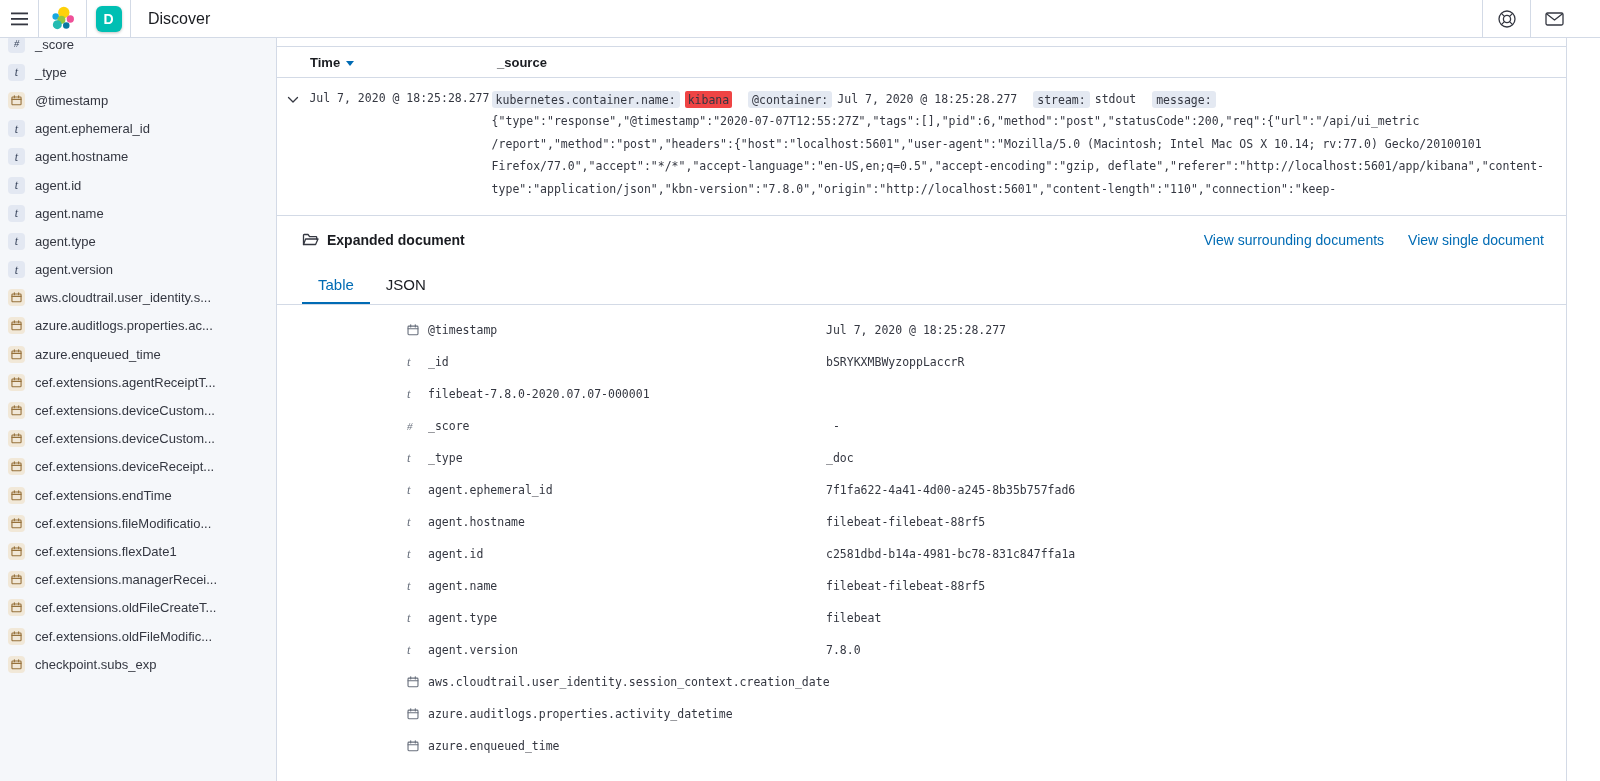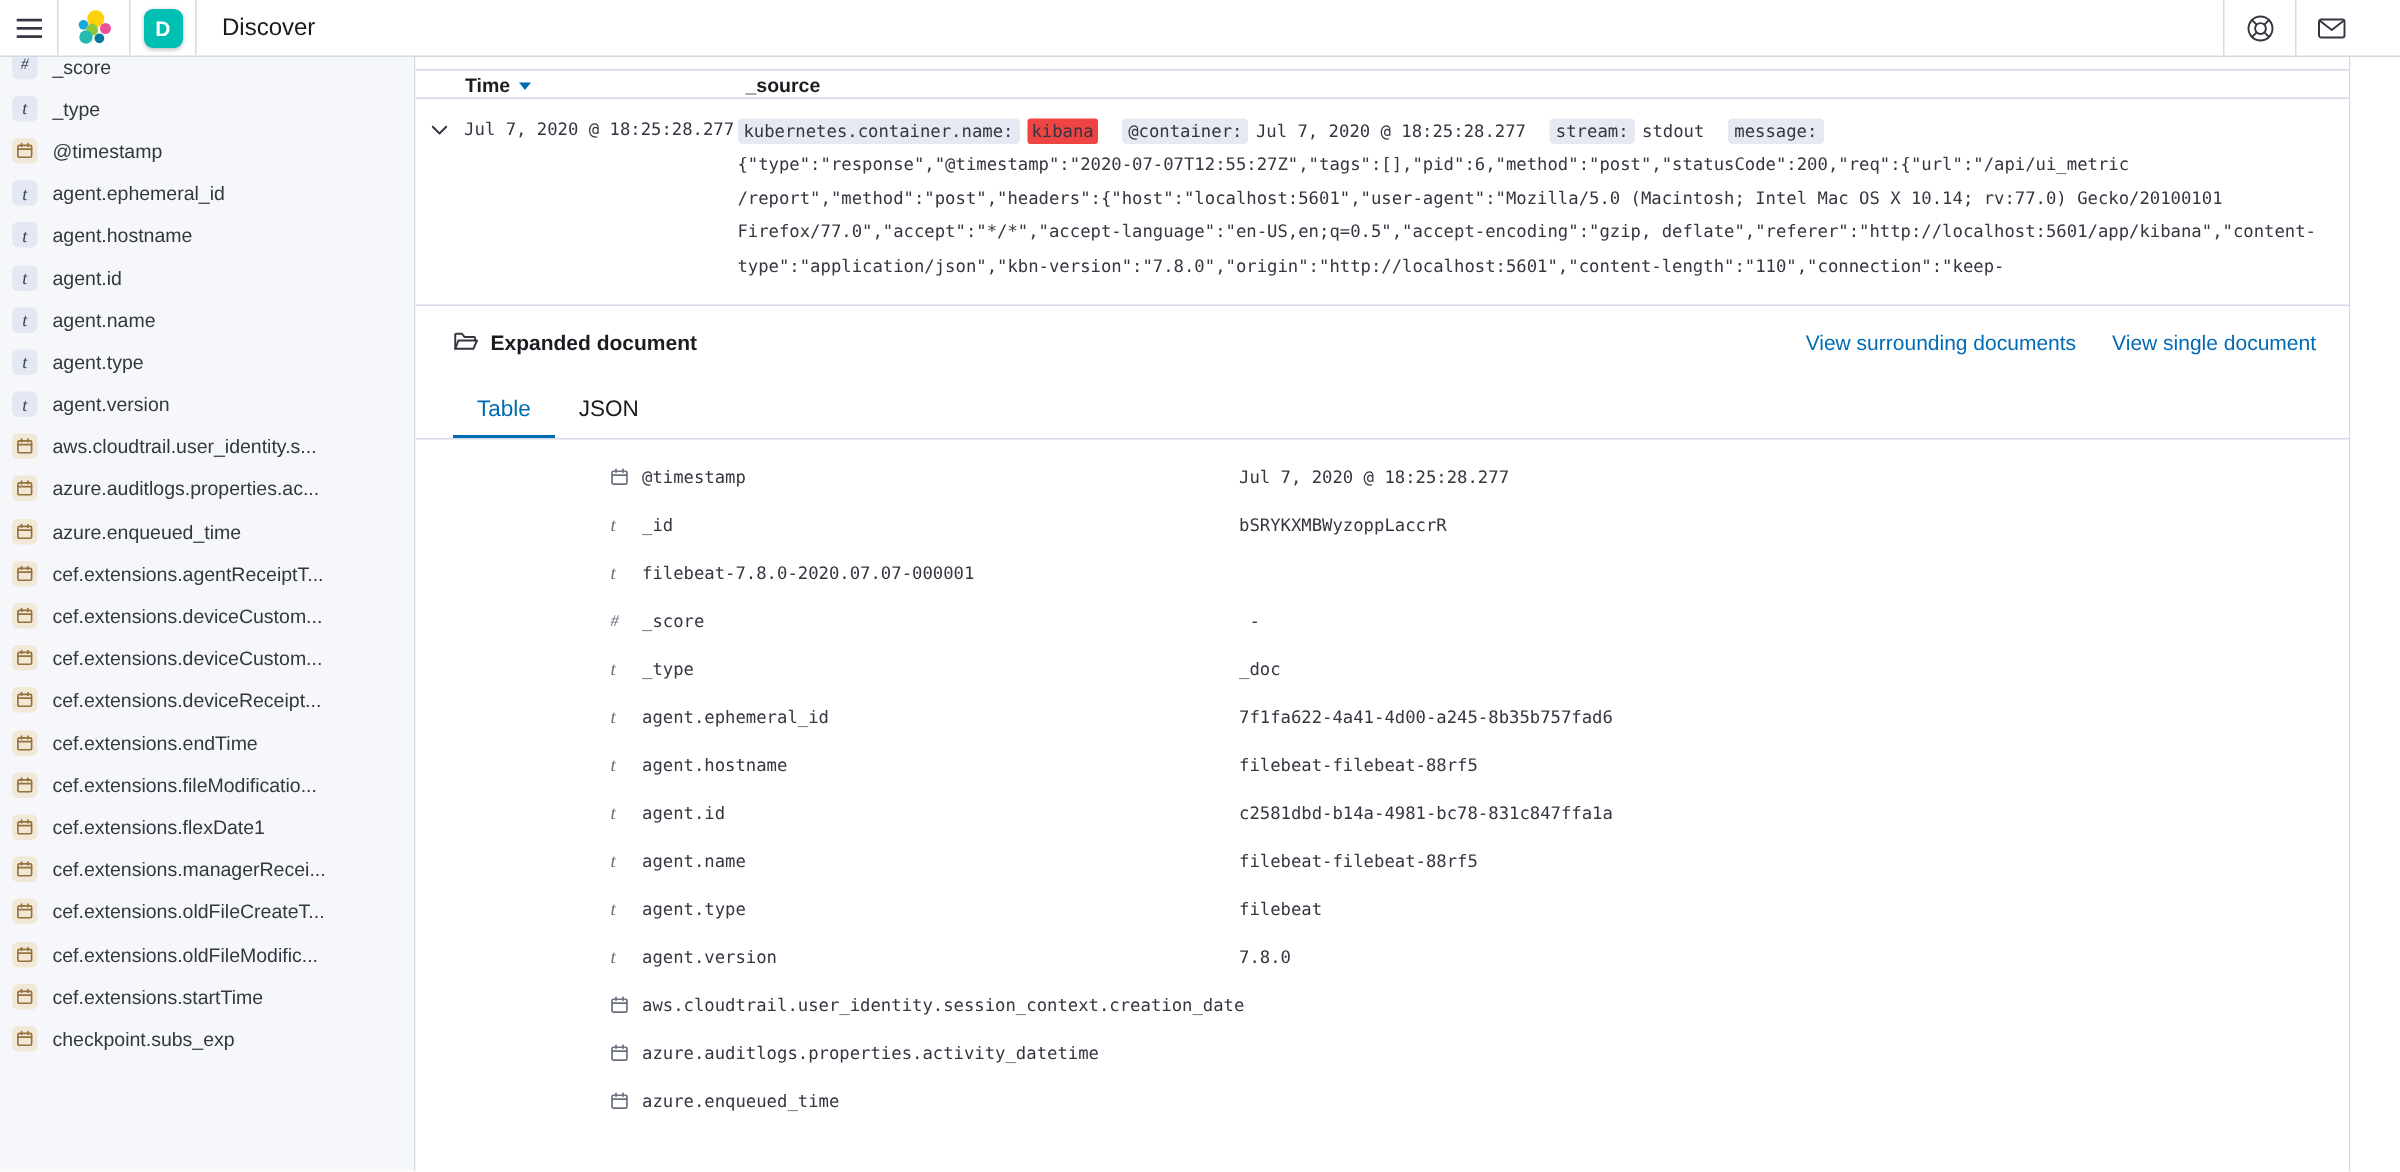--- a/index.html
+++ b/index.html
@@ -34,21 +34,21 @@
   .fbadge { width:17px; height:17px; border-radius:4px; flex:none;
     display:flex; align-items:center; justify-content:center; }
   .fbadge.f-string, .fbadge.f-number { background:#E3E8F2; color:#38445C; }
   .fbadge.f-date { background:#F1E8D8; color:#96713B; }
   .glyph-t { font-family:"Liberation Serif", serif; font-style:italic; font-size:12px; line-height:1; }
   .glyph-hash { font-family:"Liberation Serif", serif; font-style:italic; font-size:10.5px; line-height:1; }
 
   
   .main { width:1290px; border-right:1px solid #D3DAE6; padding-top:8px; background:#fff; }
 
-  .doc-header { height:20px; border-top:1px solid #D3DAE6; border-bottom:1px solid #D3DAE6;
+  .doc-header { height:32px; border-top:1px solid #D3DAE6; border-bottom:1px solid #D3DAE6;
     display:flex; align-items:center; font-size:13px; font-weight:700; color:#1A1C21; }
   .col-time { margin-left:33px; width:187px; display:flex; align-items:center; gap:6px; cursor:pointer; }
   .sort-arrow { width:0; height:0; border-left:4px solid transparent; border-right:4px solid transparent;
     border-top:5px solid #006BB4; margin-top:2px; }
 
   .doc-row { display:flex; padding-top:10px; }
   .expander { width:33px; padding-left:10px; padding-top:4px; cursor:pointer; }
   .time-cell { width:187px; font-size:11.5px; padding-top:3px; white-space:pre; }
   .source-cell { flex:1; padding-right:22px; font-size:11.5px; line-height:22.4px; color:#343741; }
   .src-pairs { white-space:nowrap; }
@@ -382,32 +382,20 @@
               <rect x="1.2" y="2.5" width="11.6" height="10" rx="1"></rect>
               <line x1="1.2" y1="5.6" x2="12.8" y2="5.6"></line>
               <line x1="4.3" y1="1" x2="4.3" y2="3.4"></line>
               <line x1="9.7" y1="1" x2="9.7" y2="3.4"></line>
             </svg>
           </span>
 
           <span class="sb-label">cef.extensions.oldFileModific...</span>
         </div>
 
-        <div class="sb-item">
-          <span class="fbadge f-date">
-            <svg width="11" height="11" viewBox="0 0 14 14" fill="none" stroke="currentColor" stroke-width="1.4" stroke-linecap="round">
-              <rect x="1.2" y="2.5" width="11.6" height="10" rx="1"></rect>
-              <line x1="1.2" y1="5.6" x2="12.8" y2="5.6"></line>
-              <line x1="4.3" y1="1" x2="4.3" y2="3.4"></line>
-              <line x1="9.7" y1="1" x2="9.7" y2="3.4"></line>
-            </svg>
-          </span>
-
-          <span class="sb-label">cef.extensions.startTime</span>
-        </div>
 
         <div class="sb-item">
           <span class="fbadge f-date">
             <svg width="11" height="11" viewBox="0 0 14 14" fill="none" stroke="currentColor" stroke-width="1.4" stroke-linecap="round">
               <rect x="1.2" y="2.5" width="11.6" height="10" rx="1"></rect>
               <line x1="1.2" y1="5.6" x2="12.8" y2="5.6"></line>
               <line x1="4.3" y1="1" x2="4.3" y2="3.4"></line>
               <line x1="9.7" y1="1" x2="9.7" y2="3.4"></line>
             </svg>
           </span>

